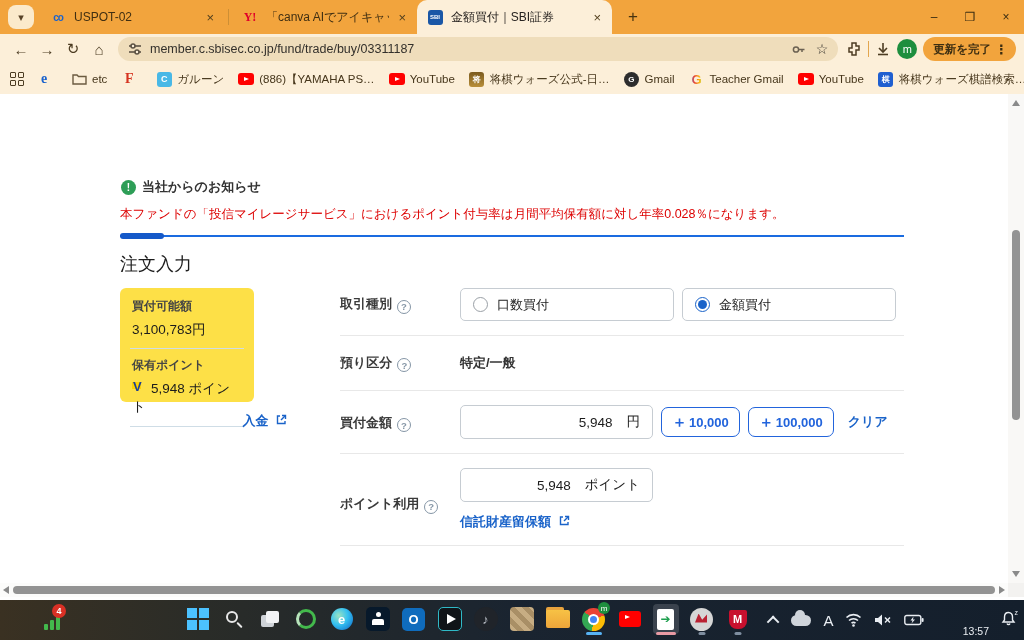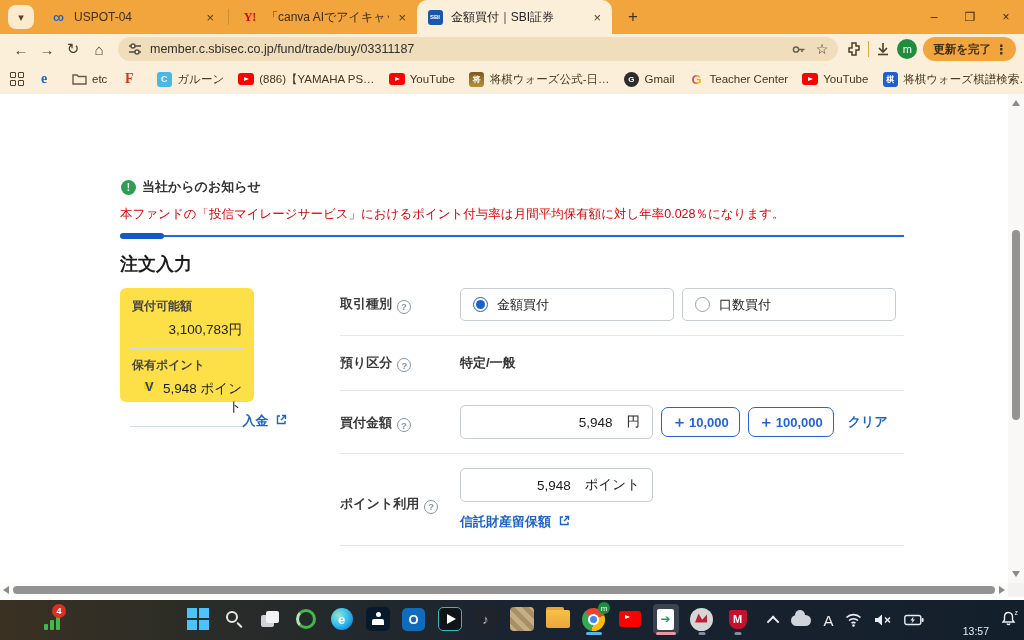--- a/index.html
+++ b/index.html
@@ -53,25 +53,25 @@
   .tc-divider { position:absolute; top:16px; left:0; right:0; border-top:1px solid #e4e6e9; }
   .tc-label { position:absolute; top:24px; left:28px; font-weight:bold; color:#3a3a3a; font-size:12.5px; }
   .tc-value { position:absolute; top:24px; left:165px; color:#333; font-size:12.5px; }
   .tc-link { position:absolute; top:48px; left:0; right:0; text-align:center; color:#1a63c9; font-weight:bold; font-size:13px; cursor:pointer; }
   .notice { position:absolute; top:84px; left:121px; display:flex; align-items:center; font-weight:bold; color:#333; font-size:13px; }
   .ic-info { width:15px; height:15px; border-radius:50%; background:#2e9e57; color:#fff; font-size:10px; font-weight:bold; display:flex; align-items:center; justify-content:center; margin-right:6px; }
   .red-note { position:absolute; top:112px; left:120px; color:#dd0000; font-size:12.5px; }
   .progress { position:absolute; top:139px; left:120px; width:784px; height:6px; }
   .progress .thin { position:absolute; top:2px; left:0; right:0; height:2px; background:#1a6be0; }
   .progress .thick { position:absolute; top:0; left:0; width:44px; height:6px; background:#1559c9; border-radius:3px; }
-  .page-h1 { position:absolute; top:158px; left:120px; font-size:18px; font-weight:bold; color:#1c1c1c; }
+  .page-h1 { position:absolute; top:158px; left:120px; font-size:18px; font-weight:normal; color:#1c1c1c; }
 
   .summary { position:absolute; left:120px; top:194px; width:134px; height:114px; background:#fde047; border-radius:6px; padding:10px 12px 0; }
   .sm-label { font-size:12px; font-weight:bold; color:#444; }
-  .sm-value { text-align:right; font-size:13.5px; color:#1c1c1c; margin-top:6px; }
+  .sm-value { text-align:left; font-size:13.5px; color:#1c1c1c; margin-top:6px; }
   .sm-div { border-top:1px solid #cfdde6; margin:9px -2px 8px; }
   .vpoint { display:inline-block; width:15px; height:13px; position:relative; vertical-align:-2px; margin-right:4px; }
   .vpoint .y { position:absolute; left:0; top:0; width:9px; height:7px; background:#ffd400; }
   .vpoint .v { position:absolute; left:1px; top:-3px; color:#1d3f94; font-weight:bold; font-size:13px; }
   .deposit { position:absolute; left:120px; top:318px; width:167px; text-align:right; color:#1a63c9; font-weight:bold; font-size:13px; cursor:pointer; }
 
   .form { position:absolute; left:340px; top:194px; width:564px; }
   .frow { display:flex; align-items:center; }
   .flabel { width:120px; font-weight:bold; color:#3a3a3a; font-size:13px; flex:0 0 120px; align-self:center; }
   .qmark { display:inline-flex; width:14px; height:14px; border:1.3px solid #8596a6; border-radius:50%; color:#8596a6; font-size:9.5px; font-weight:bold; align-items:center; justify-content:center; margin-left:5px; vertical-align:-2px; }
@@ -156,21 +156,21 @@
 <body>
 
 <div class="window">
 
   <div class="tabstrip">
     <div class="tab-search">
         <span>▾</span>
       </div>
     <div class="tab">
       <span class="fav fav-uspot">co</span>
-      <span class="title">USPOT-04</span>
+      <span class="title">USPOT-02</span>
       <span class="close">×</span>
     </div>
     <div class="tab-sep"></div>
     <div class="tab">
       <span class="fav fav-yahoo">Y!</span>
       <span class="title">「canva AIでアイキャッチをつくる」の…</span>
       <span class="close">×</span>
     </div>
     <div class="tab active">
       <span class="fav">
@@ -280,21 +280,21 @@
       <span>将棋ウォーズ公式-日…</span>
     </div>
     <div class="bm">
       <span class="bi">
           <span class="sq" style="background:#2d2d2d;border-radius:50%;font-size:8px;">G</span>
         </span>
       <span>Gmail</span>
     </div>
     <div class="bm">
       <span class="bi g-multi">G</span>
-      <span>Teacher Center</span>
+      <span>Teacher Gmail</span>
     </div>
     <div class="bm">
       <span class="bi">
           <span class="yt"></span>
         </span>
       <span>YouTube</span>
     </div>
     <div class="bm">
       <span class="bi">
           <span class="sq" style="background:#1f5fd0;font-size:8px;">棋</span>
@@ -341,26 +341,26 @@
               <line x1="9.2" y1="1.8" x2="5" y2="6"></line>
             </g>
           </svg></span>
     </div>
 
     <div class="form">
 
       <div class="frow">
         <div class="flabel"><span>取引種別</span><span class="qmark">?</span></div>
         <div class="optbox">
+          <span class="radio"></span>
+          <span>口数買付</span>
+        </div>
+        <div class="optbox">
           <span class="radio sel"></span>
           <span>金額買付</span>
-        </div>
-        <div class="optbox">
-          <span class="radio"></span>
-          <span>口数買付</span>
         </div>
       </div>
 
       <div class="fdiv"></div>
 
       <div class="frow" style="min-height:26px;">
         <div class="flabel"><span>預り区分</span><span class="qmark">?</span></div>
         <div style="font-weight:bold;color:#333;">特定/一般</div>
       </div>
 

